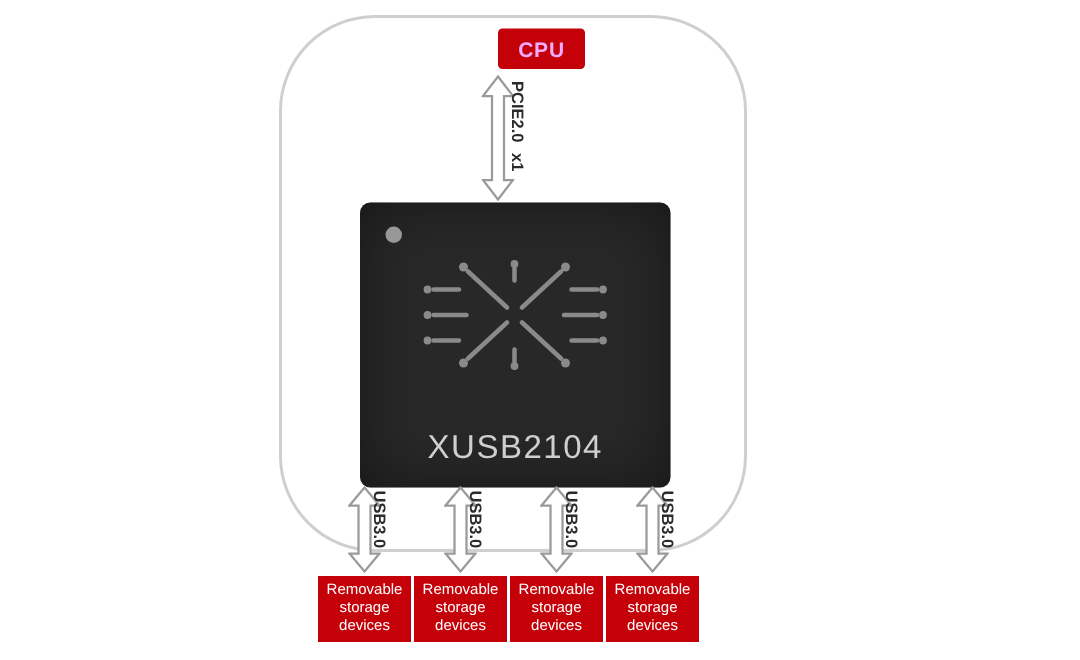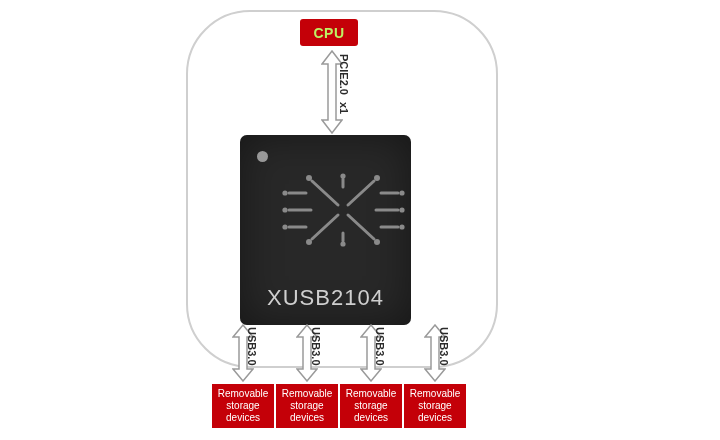--- a/index.html
+++ b/index.html
@@ -6,36 +6,36 @@
   .canvas {
     position:relative; width:720px; height:440px; background:#fff;
     font-family:"Liberation Sans", sans-serif; overflow:hidden;
     --red:#c40008; --chip:#282828; --trace:#8a8a8a;
   }
   .frame {
     position:absolute; left:186px; top:10px; width:308px; height:354px;
     border:2px solid #cfcfcf; border-radius:64px; background:#fff;
   }
   .cpu {
-    position:absolute; left:300px; top:19px; width:58px; height:27px;
-    background:var(--red); color:#bef264; font-weight:bold; font-size:14px;
+    position:absolute; left:332px; top:19px; width:58px; height:27px;
+    background:var(--red); color:#f0abfc; font-weight:bold; font-size:14px;
     display:flex; align-items:center; justify-content:center; border-radius:3px;
     letter-spacing:0.5px;
   }
   .arrow { position:absolute; display:block; }
   .arrow path { fill:#fff; stroke:#9a9a9a; stroke-width:1.5; stroke-linejoin:miter; }
   .vlabel {
     position:absolute; writing-mode:vertical-rl; text-orientation:mixed;
     font-size:11px; font-weight:bold; color:#2b2b2b; white-space:nowrap;
   }
   .pcie-arrow { left:321px; top:50px; }
   .pcie-label { left:338px; top:54px; }
   .pcie-label .lane { margin-inline-start:4px; }
   .chip {
-    position:absolute; left:240px; top:135px; width:171px; height:190px;
+    position:absolute; left:240px; top:135px; width:207px; height:190px;
     background:var(--chip); border-radius:7px;
     box-shadow: inset 0 0 40px rgba(0,0,0,.45);
   }
   .pin-dot {
     position:absolute; left:17px; top:16px; width:11px; height:11px;
     border-radius:50%; background:#989898;
   }
   .chip-logo { position:absolute; left:38px; top:28px; }
   .chip-logo path { fill:none; stroke:var(--trace); stroke-width:3; stroke-linecap:round; }
   .chip-logo circle { fill:var(--trace); stroke:none; }

